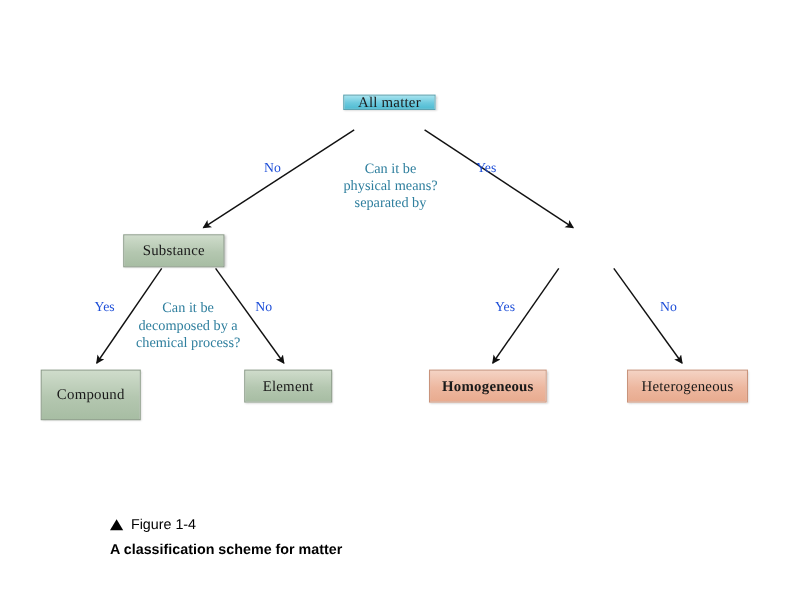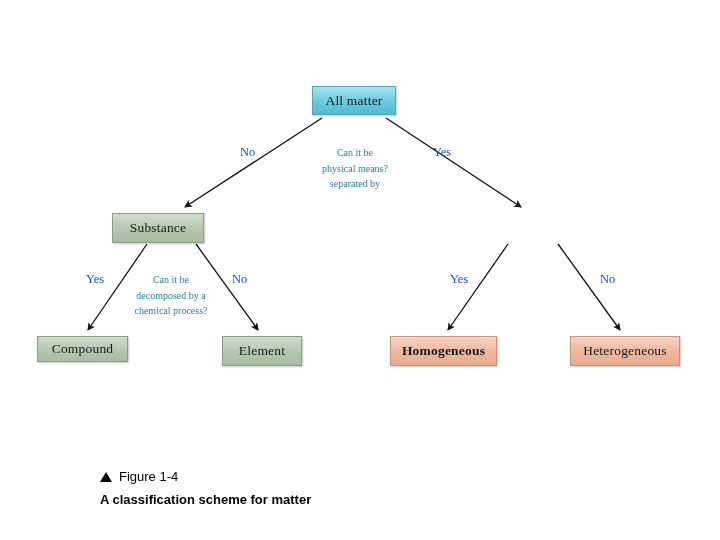--- a/index.html
+++ b/index.html
@@ -64,21 +64,21 @@
   .node-salmon {
     background: linear-gradient(180deg, #f4d3c4 0%, #edb79f 55%, #e8ab8f 100%);
     border-color: #c9937b;
   }
 
   
   .question {
     position: absolute;
     text-align: center;
     font-family: "Liberation Serif", serif;
-    font-size: 10px;
+    font-size: 13px;
     line-height: 15.5px;
     color: #2f7f9e;
     white-space: nowrap;
   }
 
   
   .edge-label {
     position: absolute;
     font-family: "Liberation Serif", serif;
     font-size: 12.5px;
@@ -149,30 +149,30 @@
 
       <line x1="147" y1="244" x2="88" y2="330" stroke="#111111" stroke-width="1.3" marker-end="url(#arrowhead)"></line>
 
       <line x1="196" y1="244" x2="258" y2="330" stroke="#111111" stroke-width="1.3" marker-end="url(#arrowhead)"></line>
 
       <line x1="508" y1="244" x2="448" y2="330" stroke="#111111" stroke-width="1.3" marker-end="url(#arrowhead)"></line>
 
       <line x1="558" y1="244" x2="620" y2="330" stroke="#111111" stroke-width="1.3" marker-end="url(#arrowhead)"></line>
     </svg>
 
-    <div class="node node-cyan" style="left:312px; top:86px; width:84px; height:29px;">
+    <div class="node node-cyan" style="left:312px; top:86px; width:84px; height:14px;">
       <span>All matter</span>
     </div>
 
     <div class="node node-green" style="left:112px; top:213px; width:92px; height:30px;">
       <span>Substance</span>
     </div>
 
 
-    <div class="node node-green" style="left:37px; top:336px; width:91px; height:26px;">
+    <div class="node node-green" style="left:37px; top:336px; width:91px; height:46px;">
       <span>Compound</span>
     </div>
 
     <div class="node node-green" style="left:222px; top:336px; width:80px; height:30px;">
       <span>Element</span>
     </div>
 
     <div class="node node-salmon" style="left:390px; top:336px; width:107px; height:30px;font-weight:bold;">
       <span>Homogeneous</span>
     </div>

